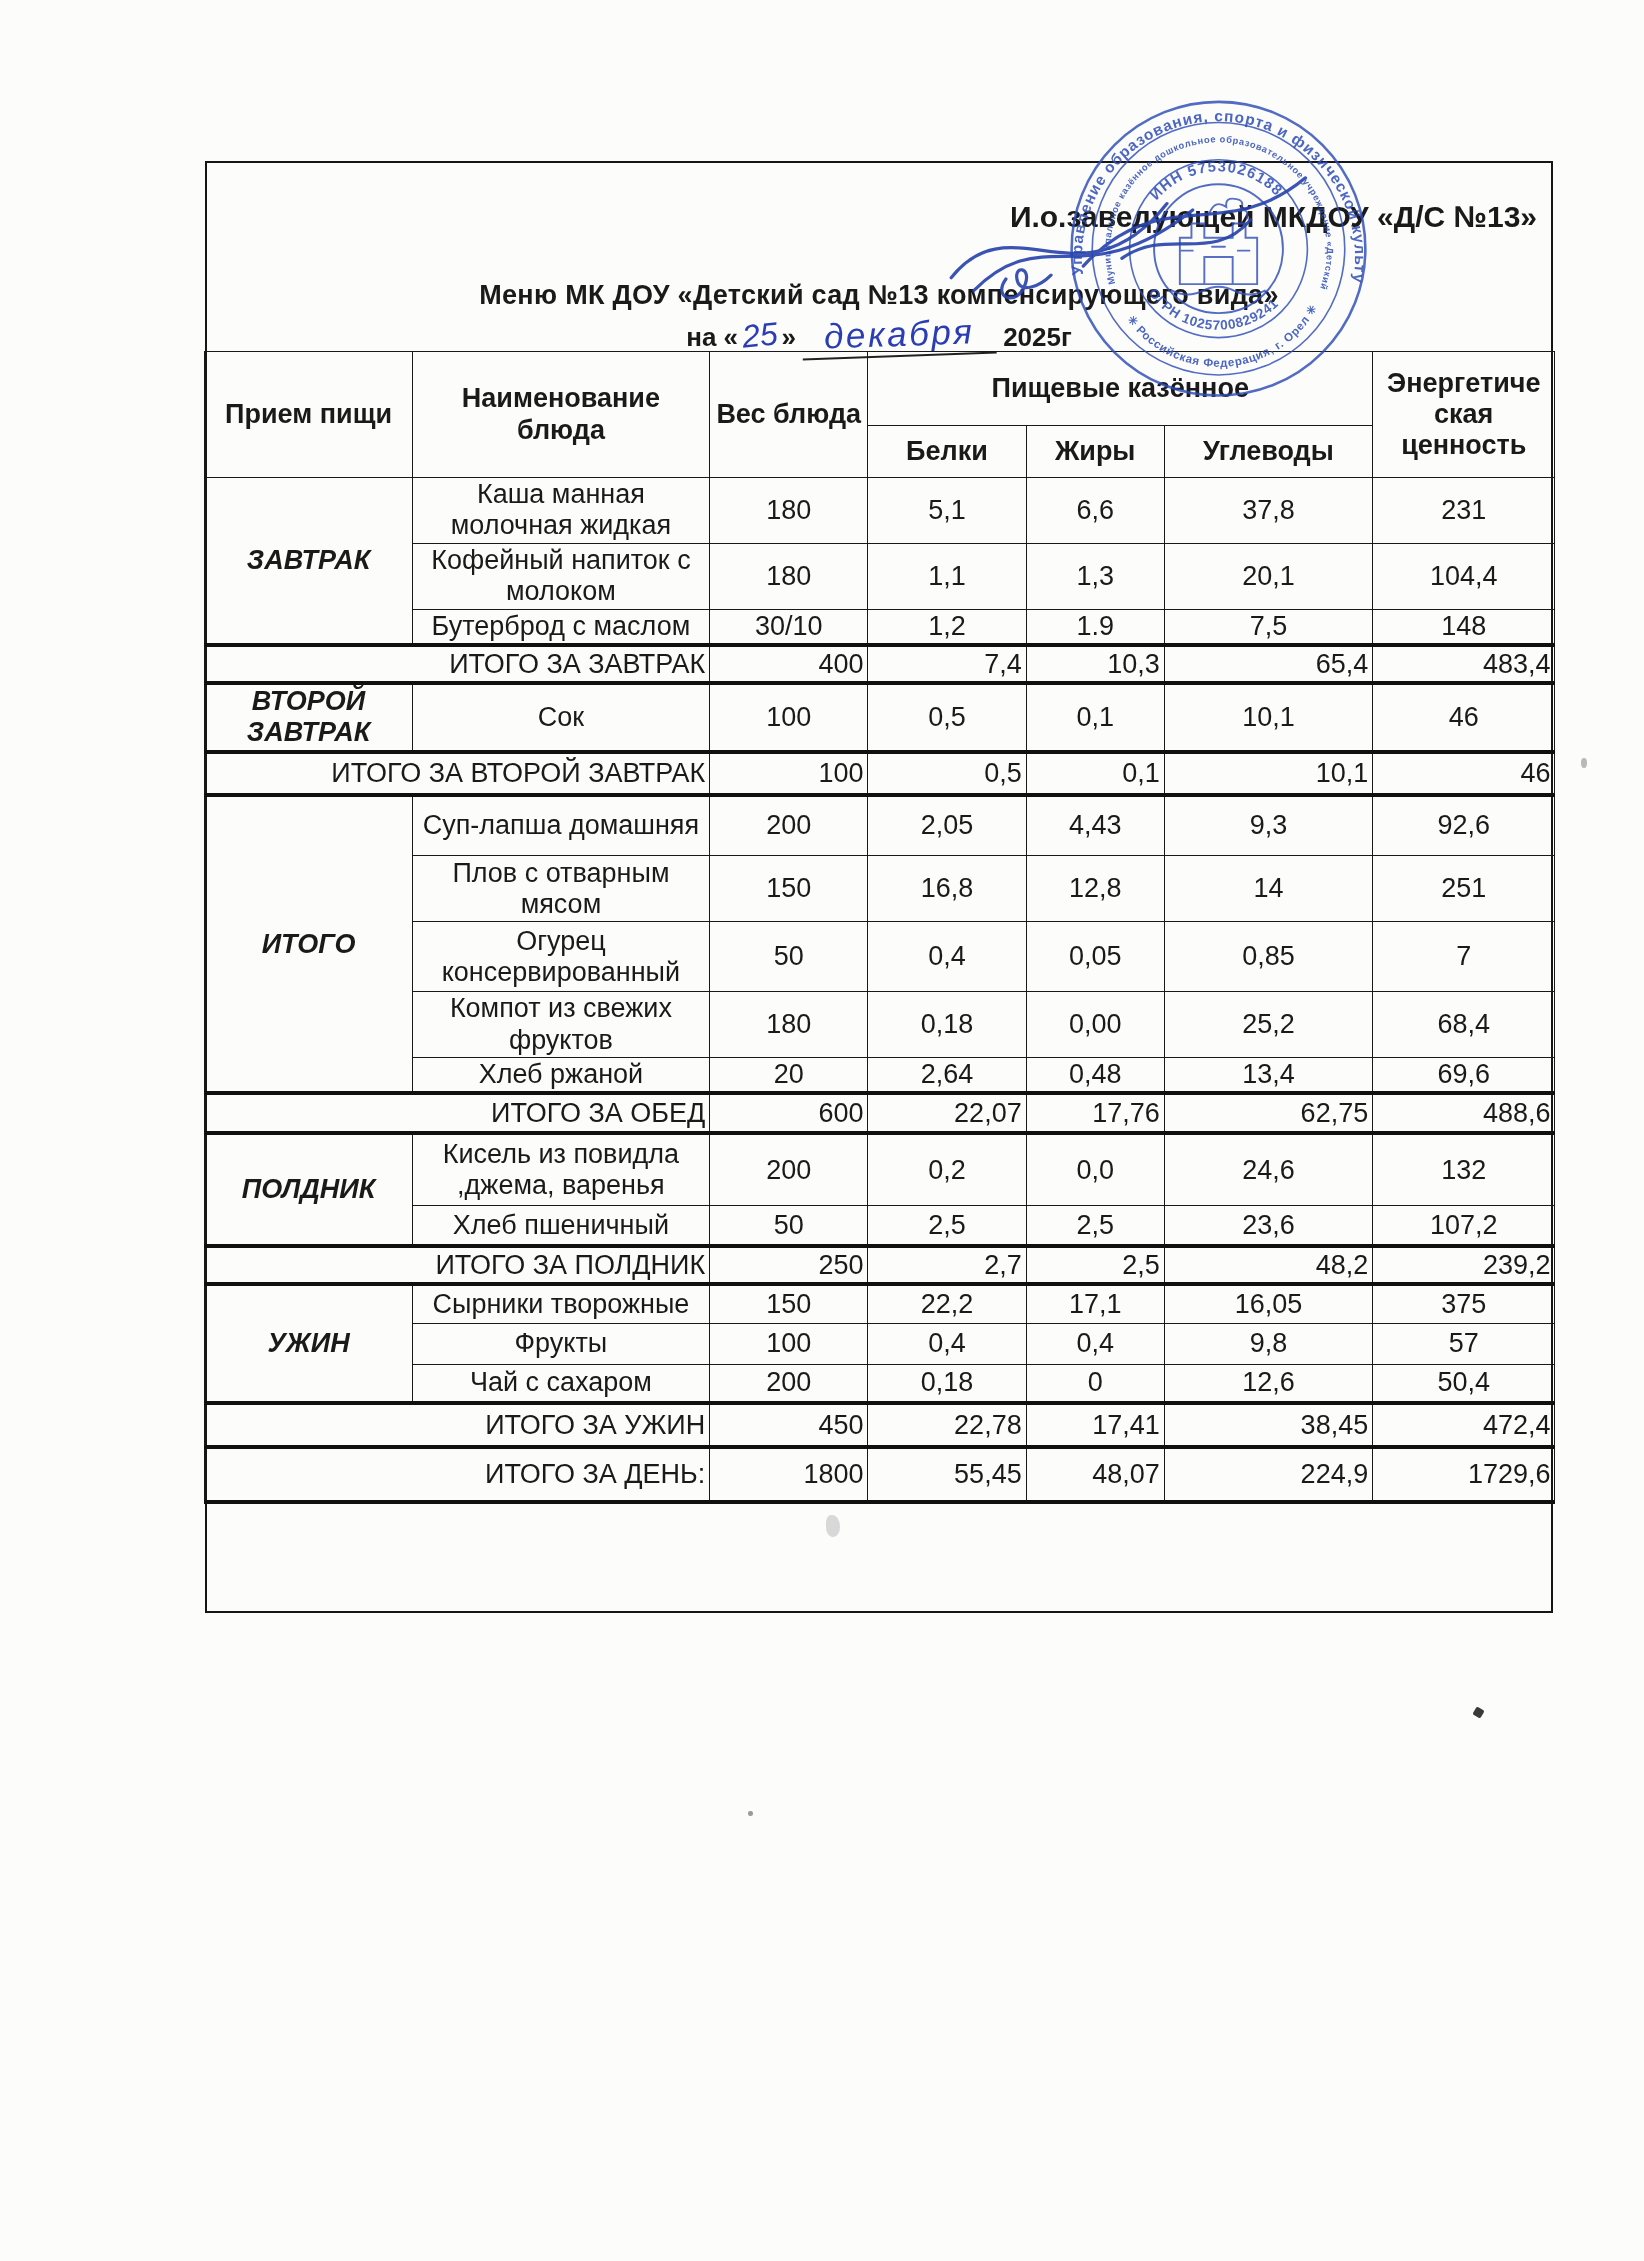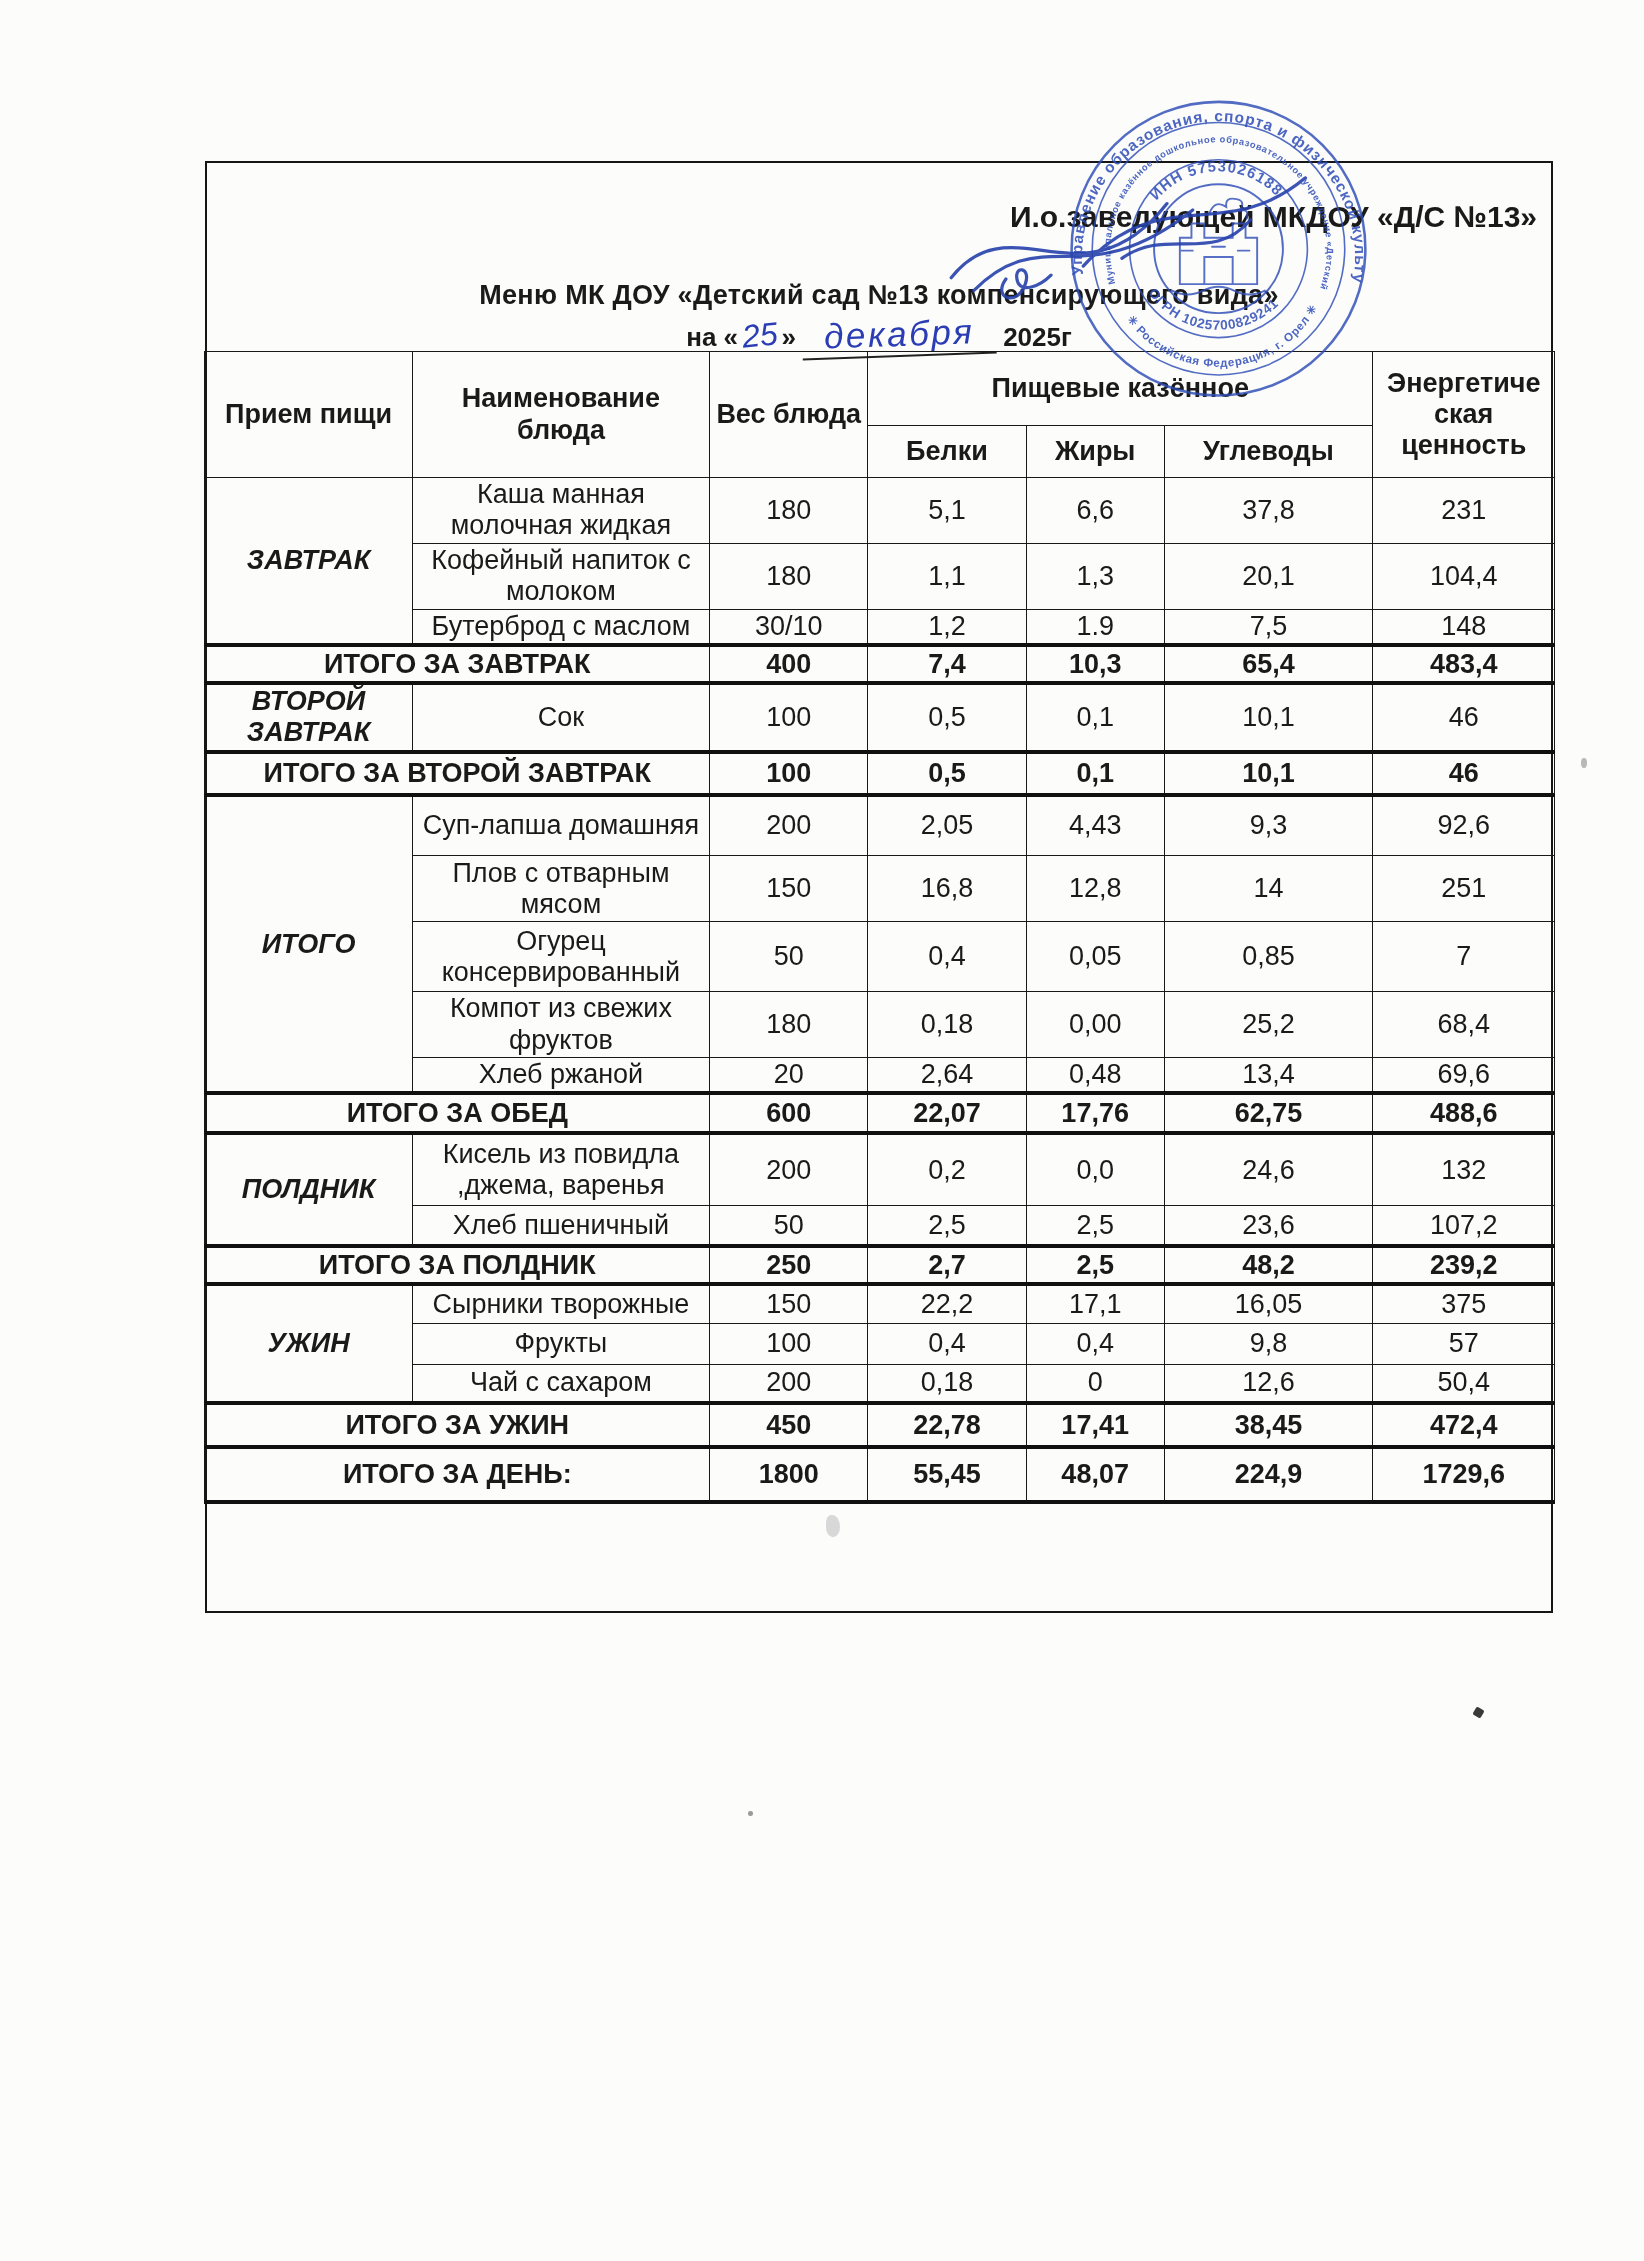--- a/index.html
+++ b/index.html
@@ -45,21 +45,21 @@
     position:absolute;left:-2.6px;top:188px;border-collapse:collapse;table-layout:fixed;
     width:1351px;font-size:27px;
   }
   .menu th,.menu td{
     border:1.9px solid #191919;text-align:center;vertical-align:middle;
     padding:1.3px 3.9px;box-sizing:border-box;line-height:1.15;
   }
   .menu th{font-weight:700;}
   .meal-cell{font-weight:700;font-style:italic;}
   .dish-cell{padding:1.3px 26px;}
-  .total-row td{border-top:4.5px solid #101010;border-bottom:4.5px solid #101010;font-weight:700;}
+  .total-row td{border-top:4.5px solid #101010;border-bottom:4.5px solid #101010;font-weight:400;text-align:right;}
   .total-label{text-align:center;}
   
   .h1{height:74px}.h2{height:52px}
   .r100{height:64px}.r102{height:66px}.r56{height:36px}.r58{height:37px}
   .r104{height:67px}.r66{height:43px}.r94{height:61px}.r108{height:70px}
   .r96{height:62px}.r62{height:40px}.r112{height:72px}.r63{height:41px}
   .r60{height:39px}.r61{height:39px}.r68{height:44px}.r86{height:55px}
   .stamp-wrap{
     position:absolute;left:890px;top:97px;width:657px;height:315px;
     pointer-events:none;

